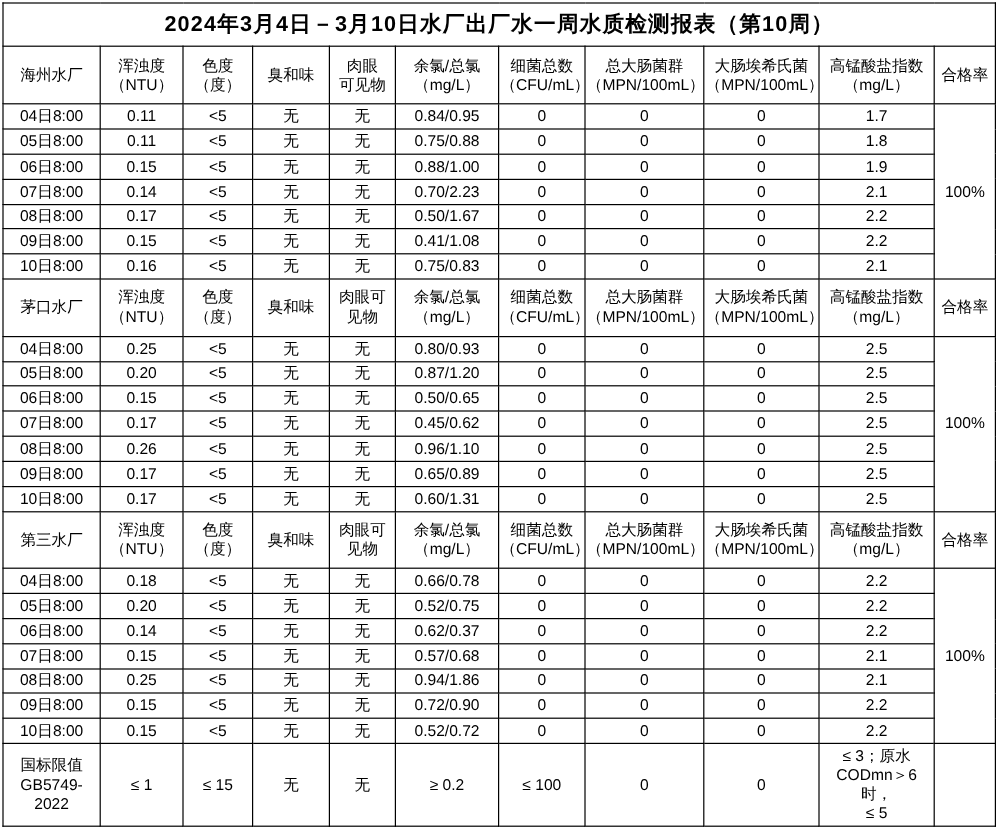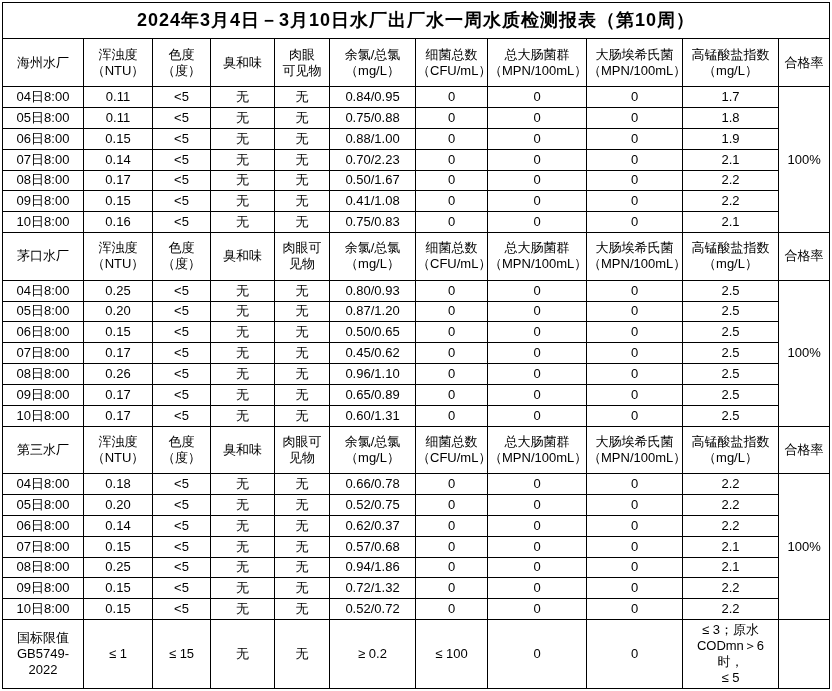--- a/index.html
+++ b/index.html
@@ -366,21 +366,21 @@
           <td>0</td>
           <td>0</td>
           <td>2.1</td>
         </tr>
         <tr class="data-row">
           <td>09日8:00</td>
           <td>0.15</td>
           <td>&lt;5</td>
           <td>无</td>
           <td>无</td>
-          <td>0.72/1.32</td>
+          <td>0.72/0.90</td>
           <td>0</td>
           <td>0</td>
           <td>0</td>
           <td>2.2</td>
         </tr>
         <tr class="data-row">
           <td>10日8:00</td>
           <td>0.15</td>
           <td>&lt;5</td>
           <td>无</td>

